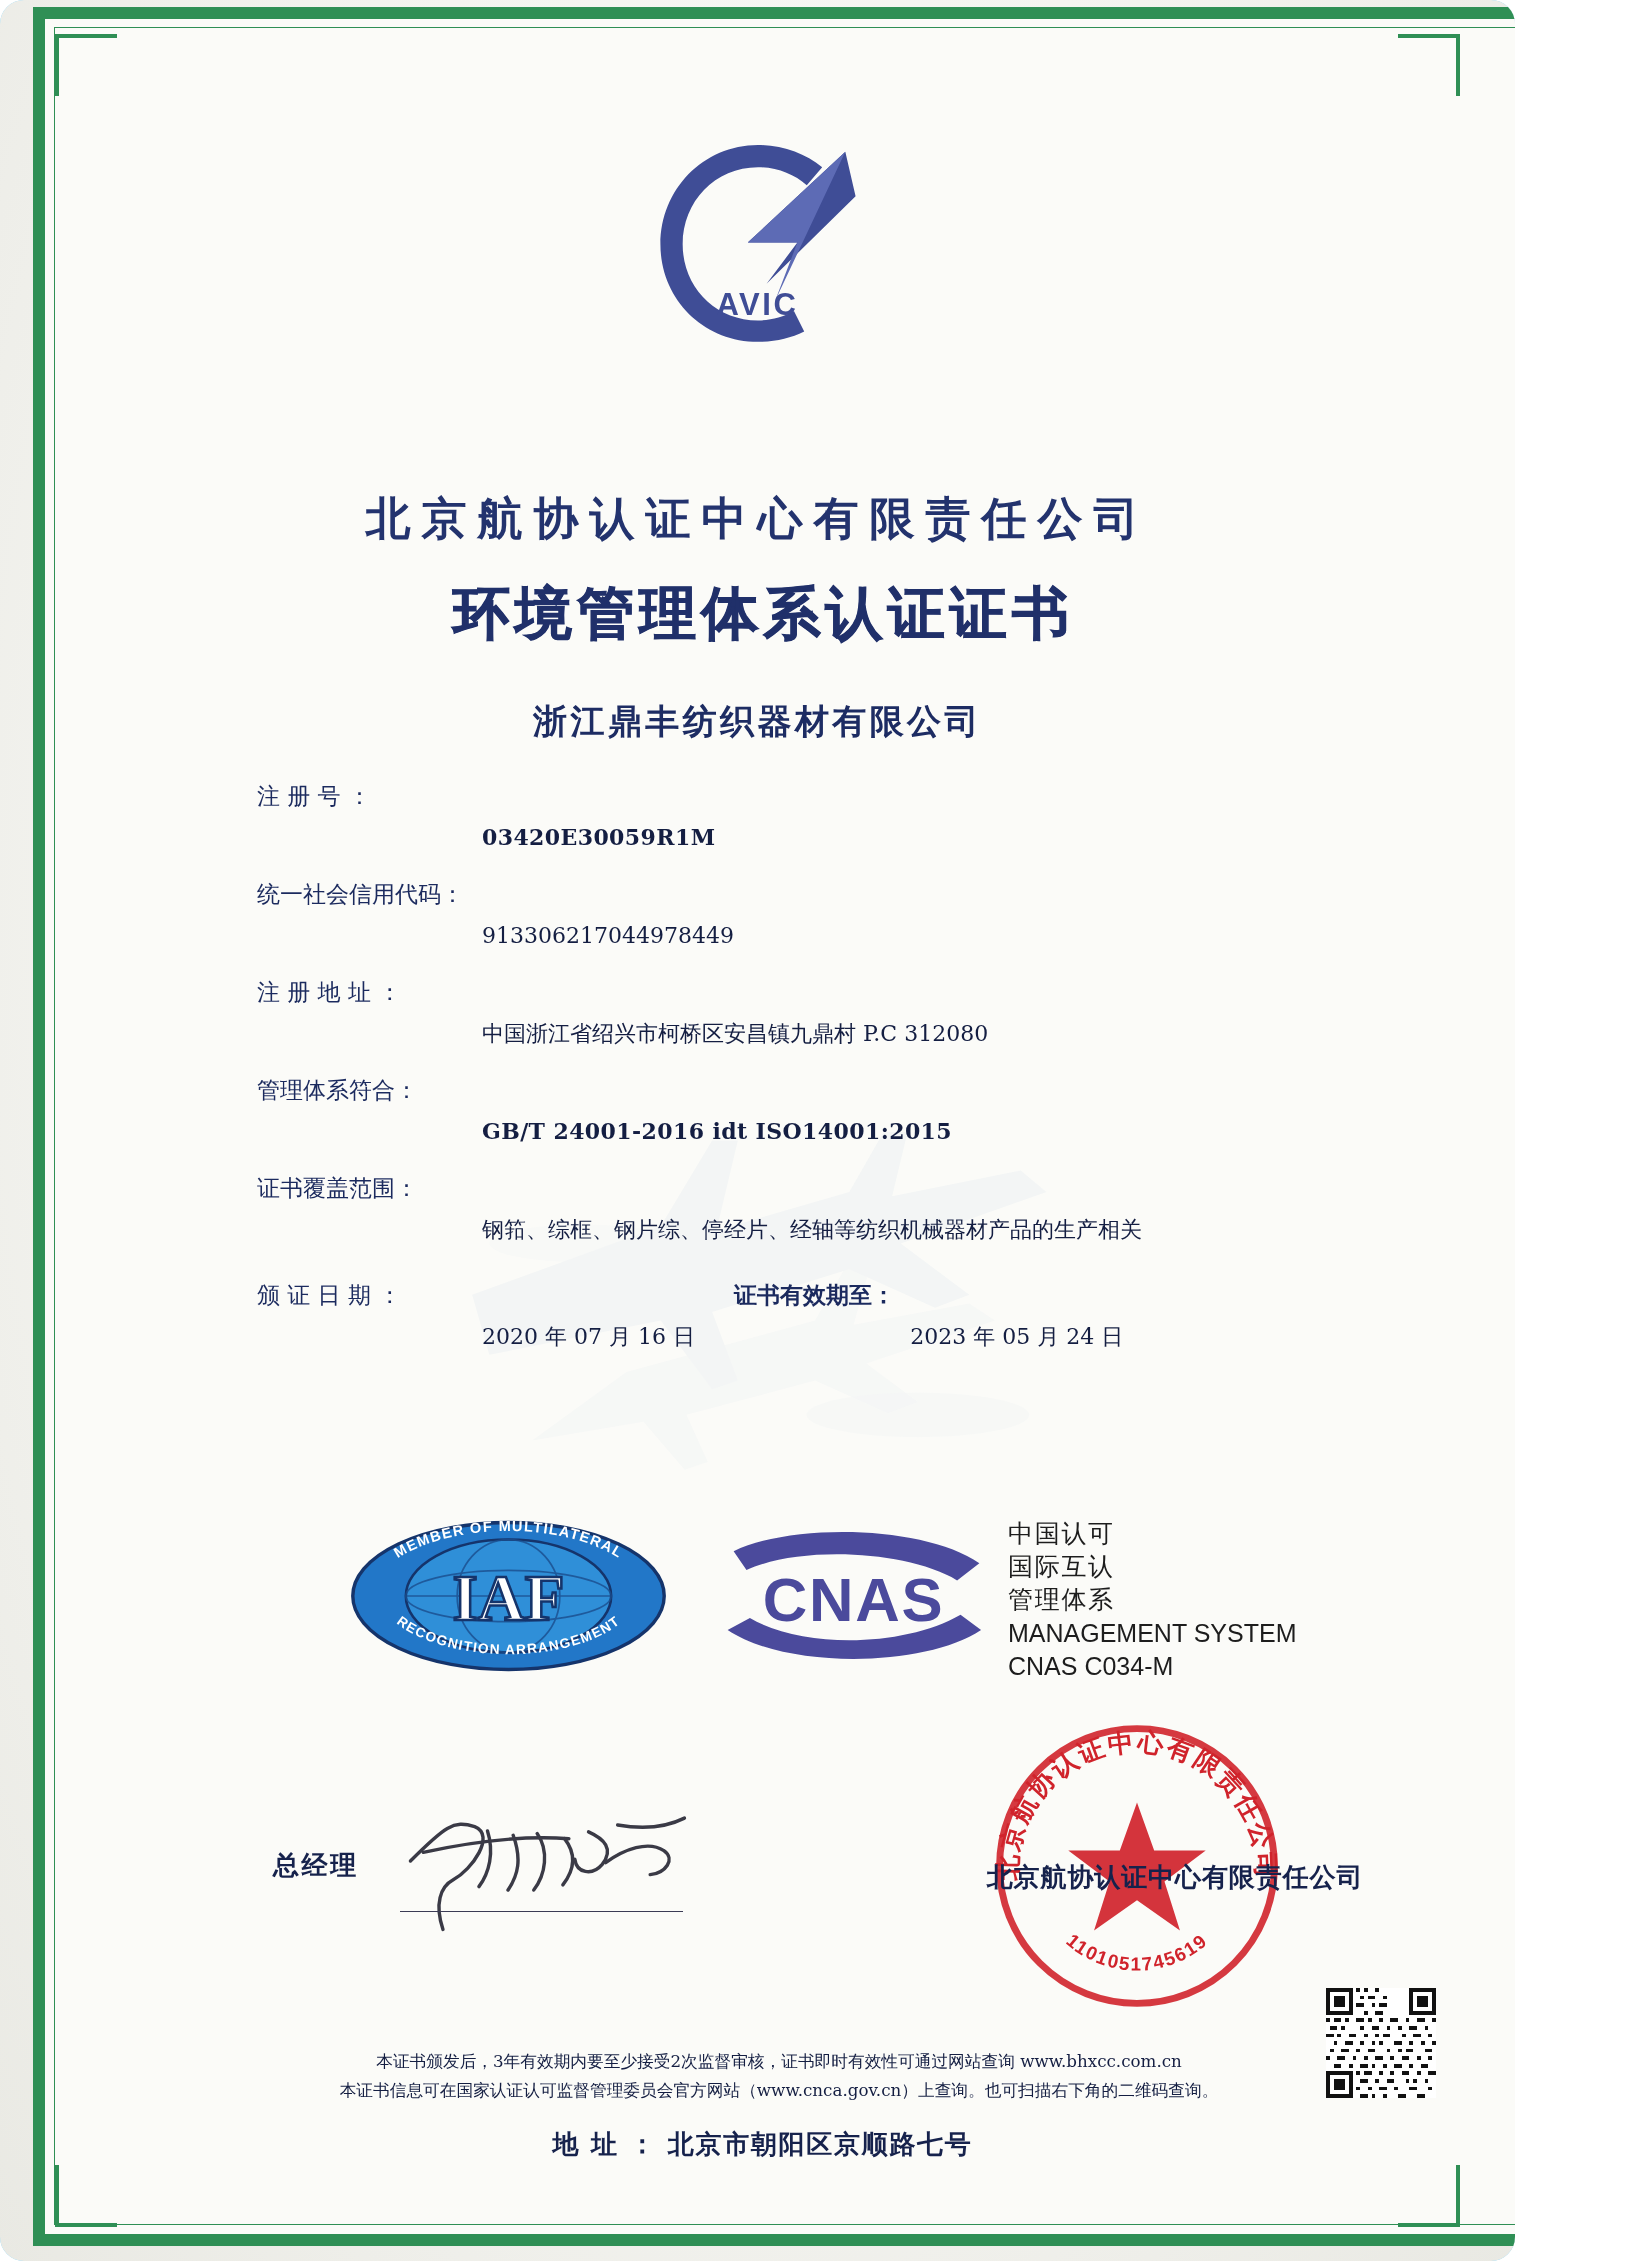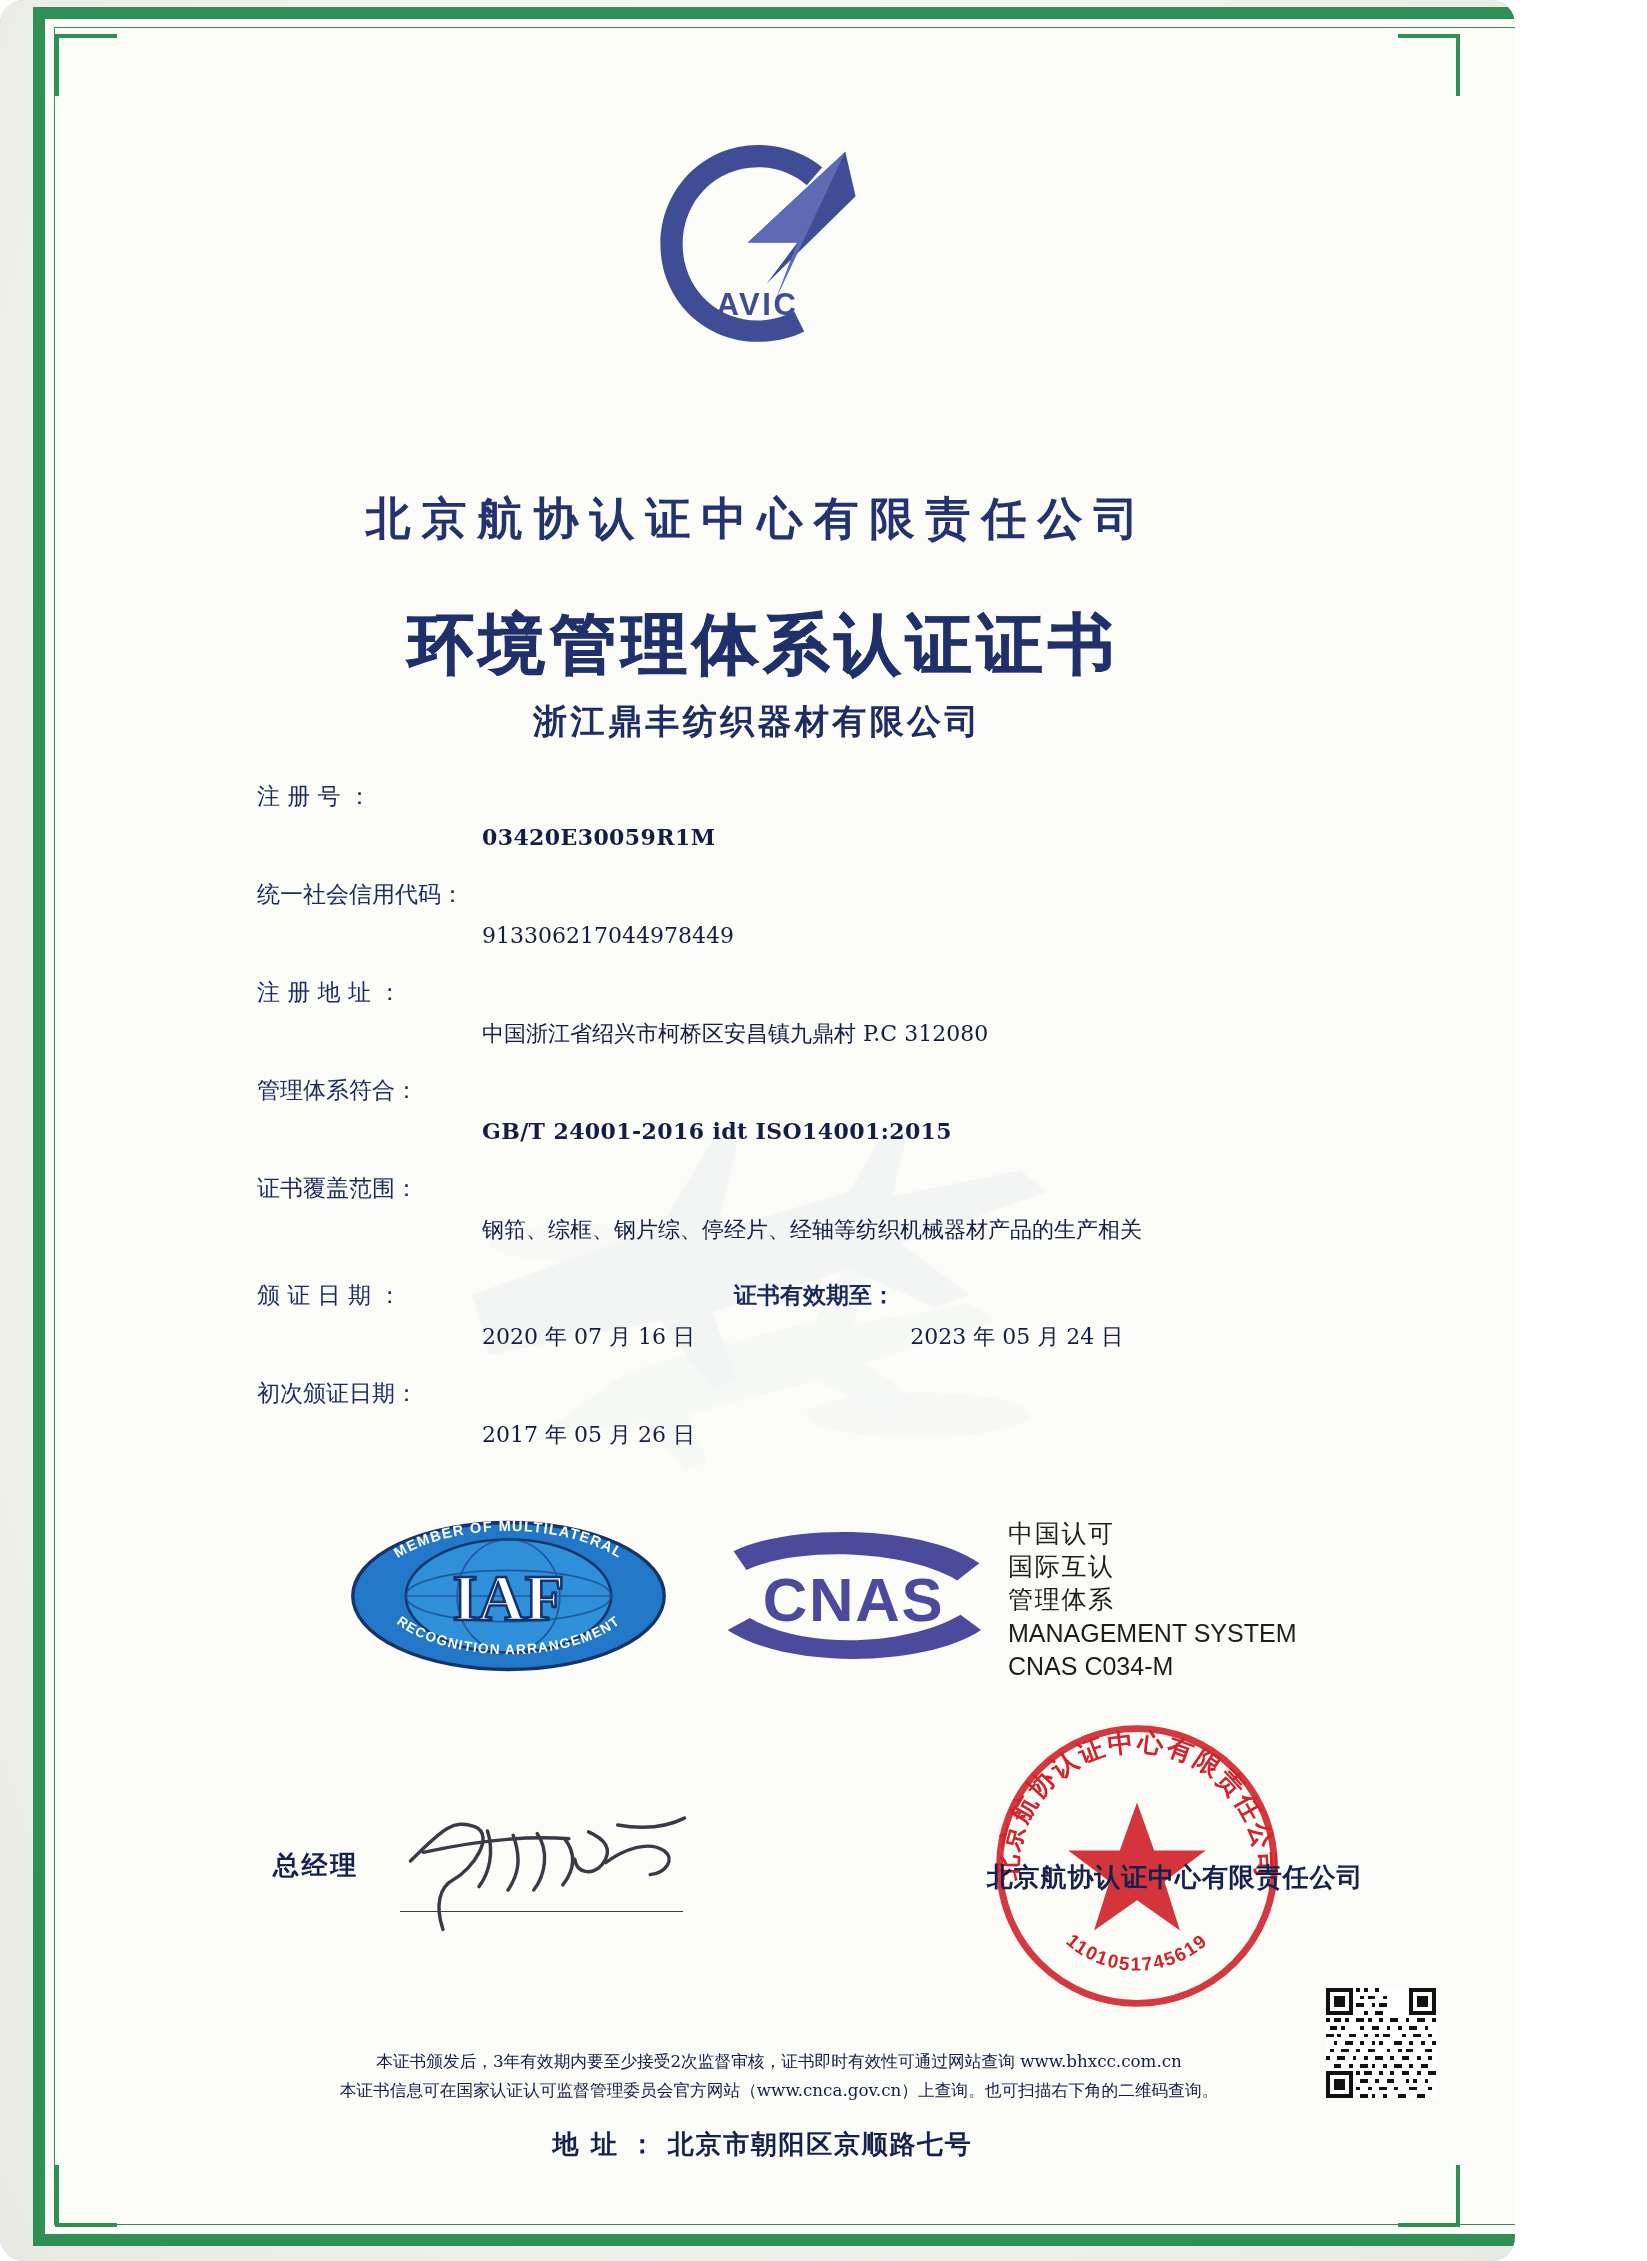--- a/index.html
+++ b/index.html
@@ -83,23 +83,23 @@
     text-align: center;
     font-size: 45px;
     letter-spacing: 11px;
     color: #23336e;
     font-family: "DejaVu Serif", serif;
     font-weight: 600;
   }
   #cert-title {
     position: absolute;
     left: 0; right: 0;
-    top: 600px;
-    text-align: center;
-    font-size: 66px;
+    top: 576px;
+    text-align: center;
+    font-size: 57px;
     letter-spacing: 5.1px;
     color: #20306a;
     font-family: "DejaVu Serif", serif;
     font-weight: 800;
     padding-left: 12px;
     -webkit-text-stroke: 0.9px #20306a;
   }
   #holder-name {
     position: absolute;
     left: 0; right: 0;
@@ -330,24 +330,20 @@
 
     <div class="field-row date-row" style="margin-top:34px;">
       <div class="field-label">颁 证 日 期 ：</div>
       <div class="field-value">2020 年 07 月 16 日</div>
       <span class="inline-gap"></span>
       <div class="inline-label">证书有效期至：</div>
       <span class="inline-gap" style="width:15.4px;"></span>
       <div class="field-value">2023 年 05 月 24 日</div>
     </div>
 
-    <div class="field-row">
-      <div class="field-label">初次颁证日期：</div>
-      <div class="field-value">2017 年 05 月 26 日</div>
-    </div>
 
   </div>
 
   <div id="accred">
 
     <svg id="iaf-logo" viewBox="0 0 370 180">
       <ellipse cx="185" cy="90" rx="182" ry="86" fill="#2277c8" stroke="#15346b" stroke-width="4"></ellipse>
       <ellipse cx="185" cy="90" rx="120" ry="66" fill="#2f8fd8" stroke="#15346b" stroke-width="3"></ellipse>
       <g stroke="#1b4e8e" stroke-width="2" fill="none" opacity="0.8">
         <ellipse cx="185" cy="90" rx="120" ry="30"></ellipse>

